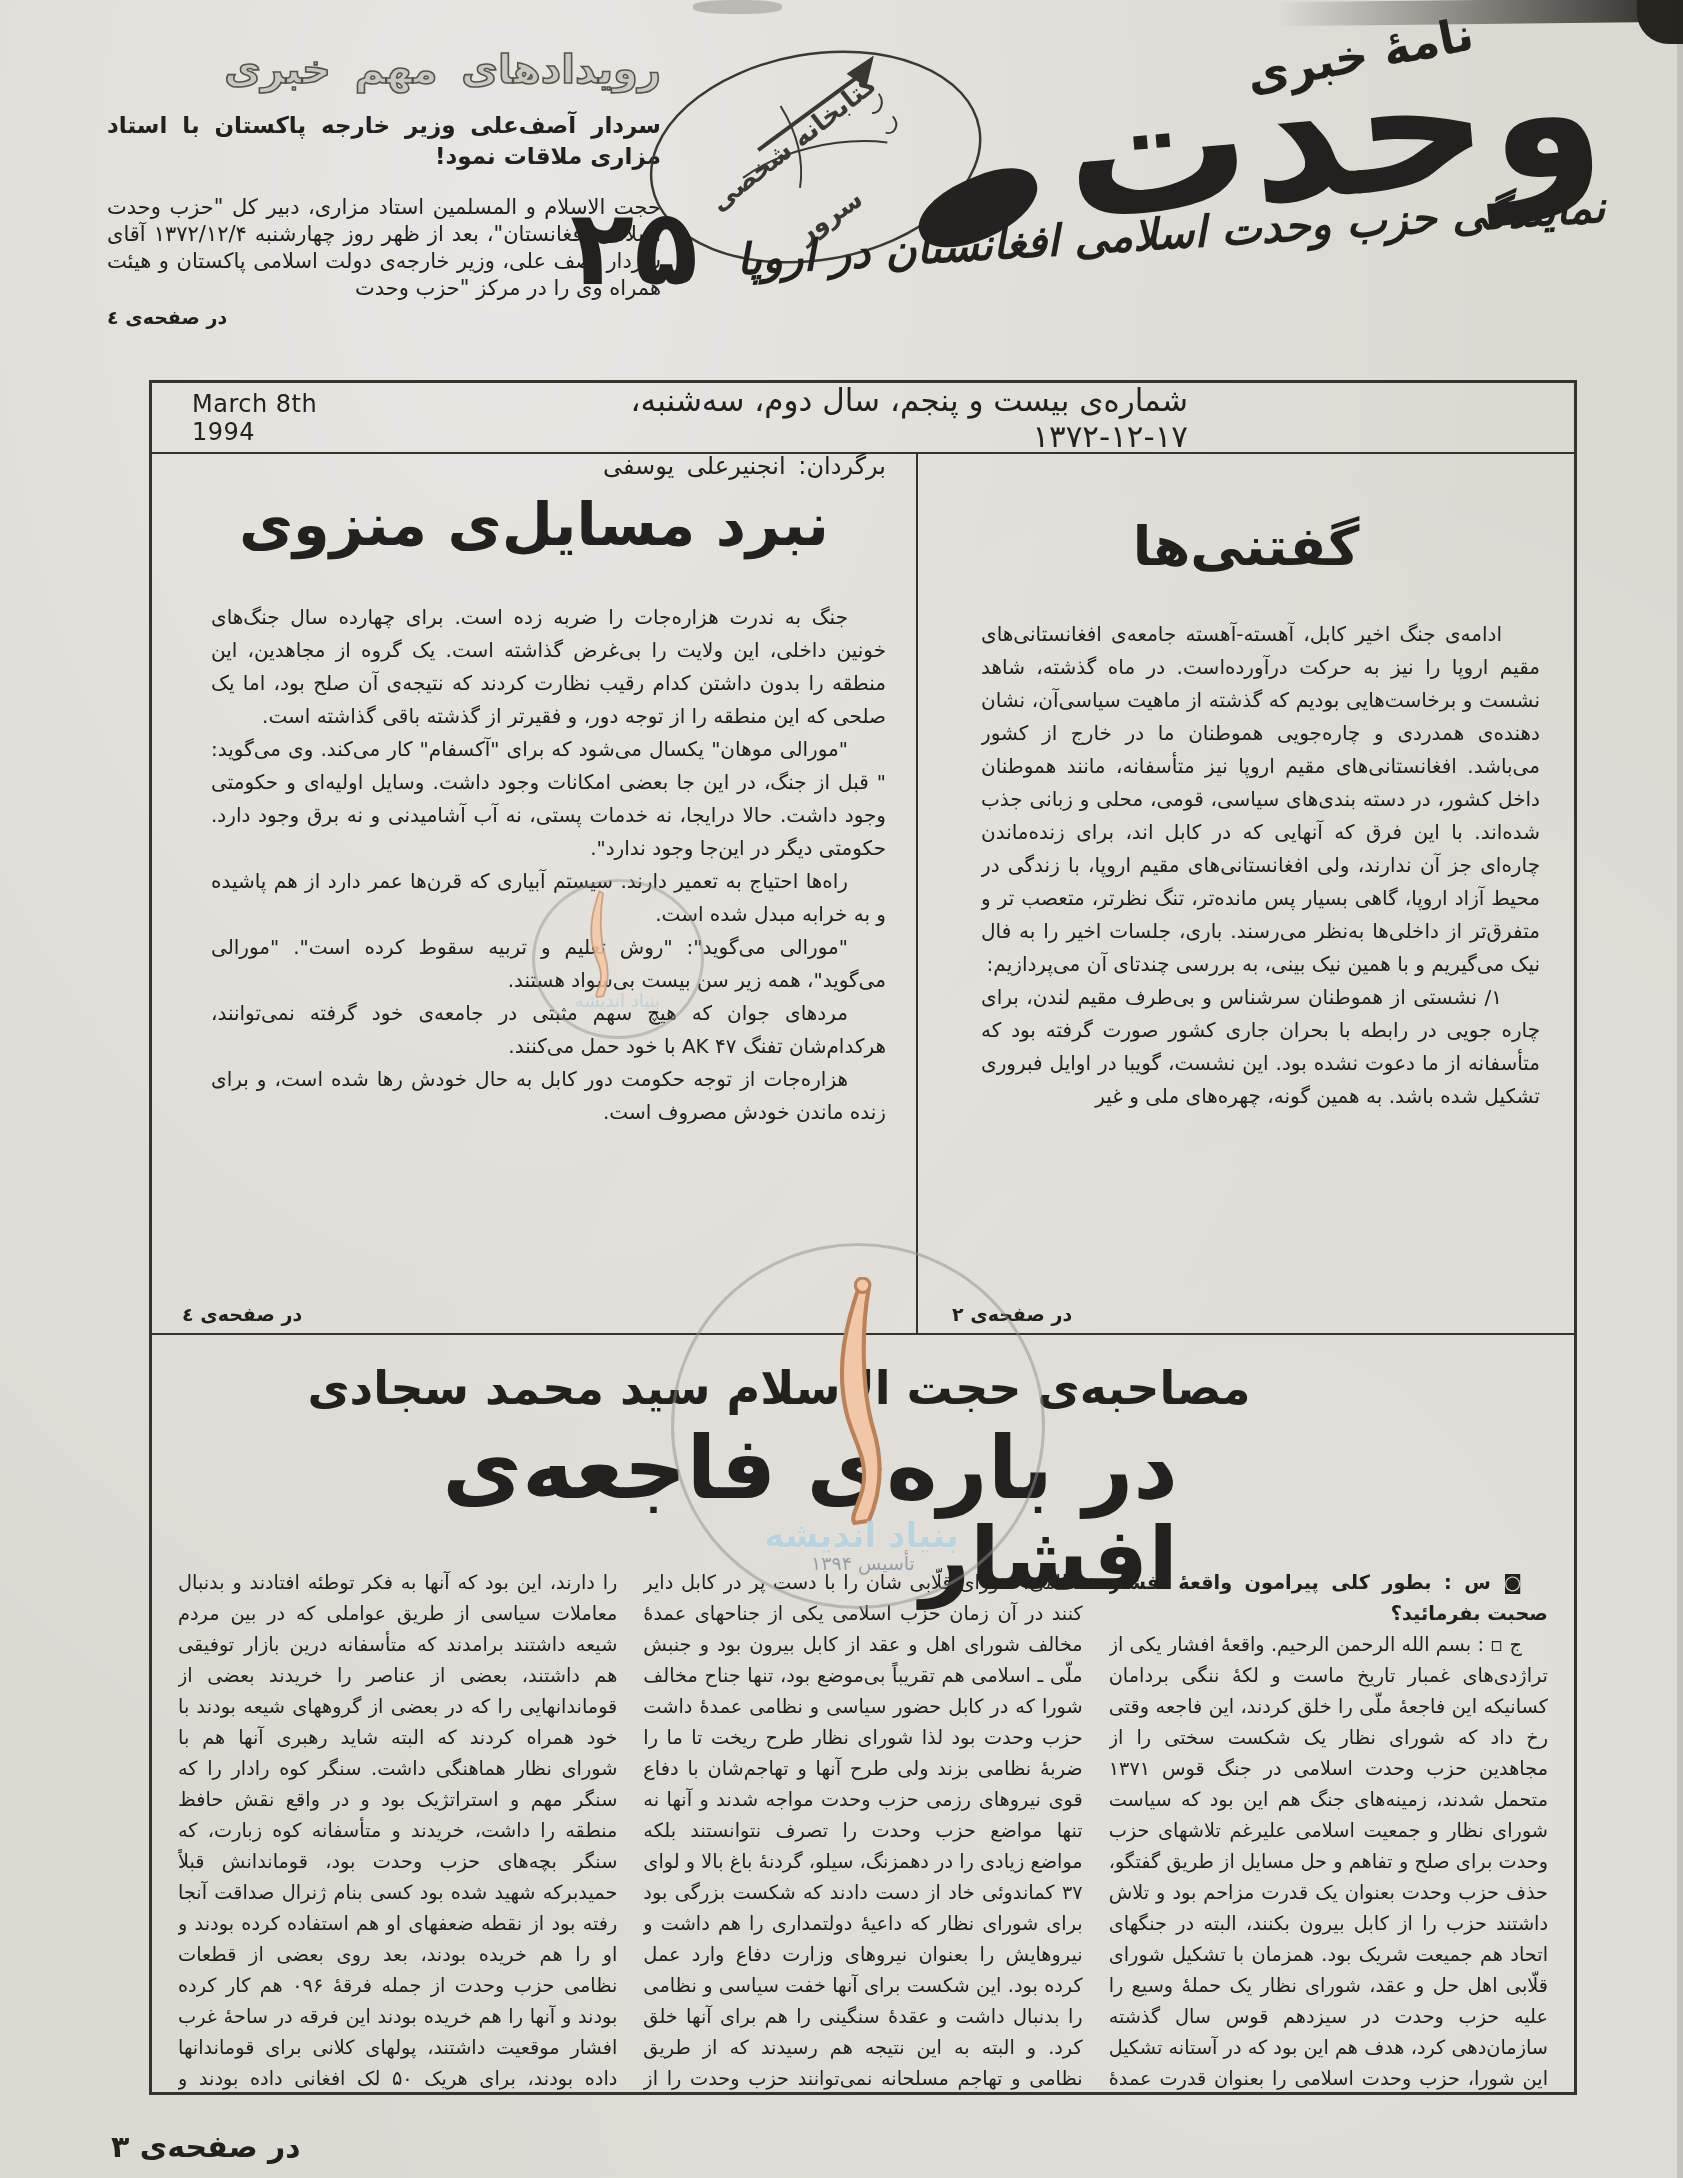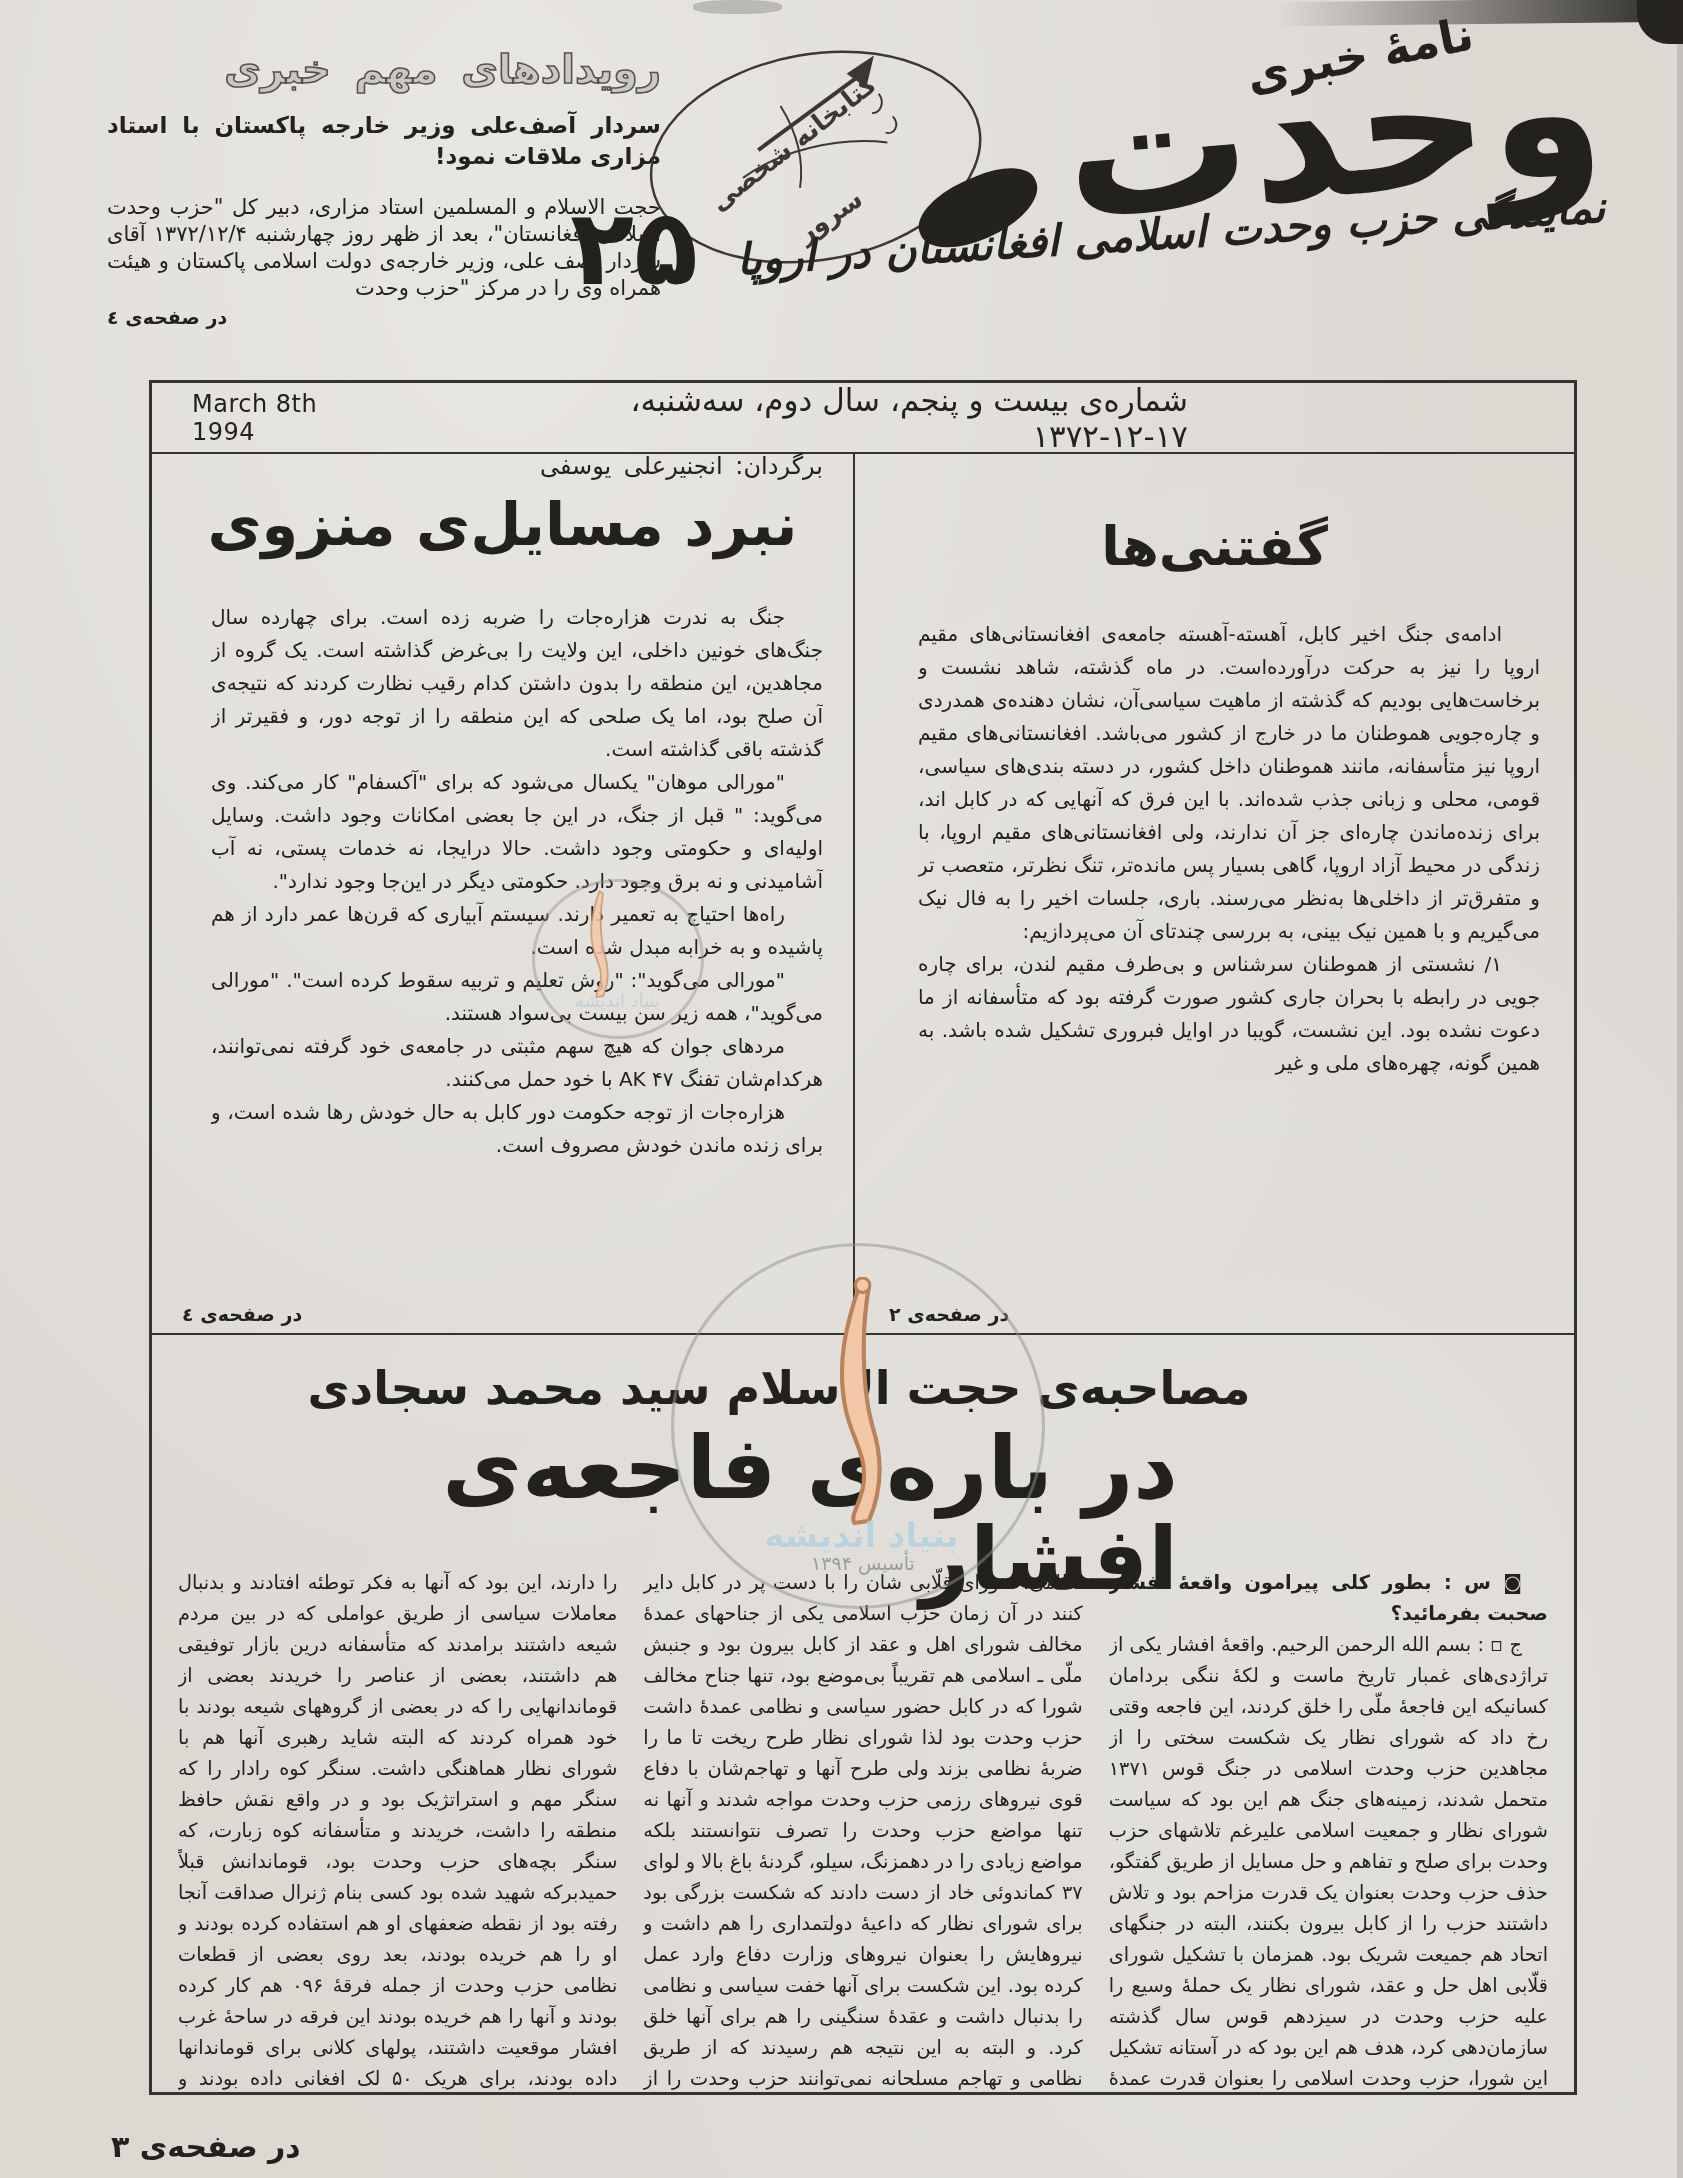--- a/index.html
+++ b/index.html
@@ -29,21 +29,21 @@
     border-radius:50% 45% 55% 50%;transform:rotate(-24deg);}
   
   #frame{position:absolute;left:149px;top:380px;width:1428px;height:1715px;
     border:3px solid #35332e;box-sizing:border-box;text-decoration:underline;}
   #datebar{position:relative;height:69px;border-bottom:2px solid #35332e;}
   #datebar-inner{position:absolute;left:40px;right:386px;top:0;bottom:0;display:flex;direction:ltr;
     align-items:center;justify-content:center;gap:51px;}
   .date-en{font-size:24px;letter-spacing:0.5px;}
   .date-fa{font-size:31px;margin-left:34px;}
   #columns{position:absolute;top:69px;left:0;right:0;height:881px;display:flex;direction:rtl;}
-  #col-right{width:721px;border-left:2px solid #35332e;position:relative;padding:0 34px;box-sizing:border-box;}
+  #col-right{width:658px;border-left:2px solid #35332e;position:relative;padding:0 34px;box-sizing:border-box;}
   #col-left{flex:1;position:relative;padding:0 30px;box-sizing:border-box;}
   .headline-right{margin-top:63px;font-size:54px;font-weight:bold;text-align:center;letter-spacing:1px;}
   .body-col{font-size:20px;line-height:33px;text-align:justify;overflow:hidden;margin-left:29px;}
   .body-col p{margin:0;text-indent:38px;}
   #body-right{margin-top:40px;height:621px;}
   #body-left{margin-top:42px;height:588px;font-size:20px;}
   .byline{font-size:24px;text-align:right;word-spacing:5px;}
   .headline-left{margin-top:10px;font-size:59px;font-weight:bold;text-align:center;}
   .col-continued{position:absolute;bottom:8px;font-size:19px;font-weight:bold;}
   #continued-right{left:34px;}

